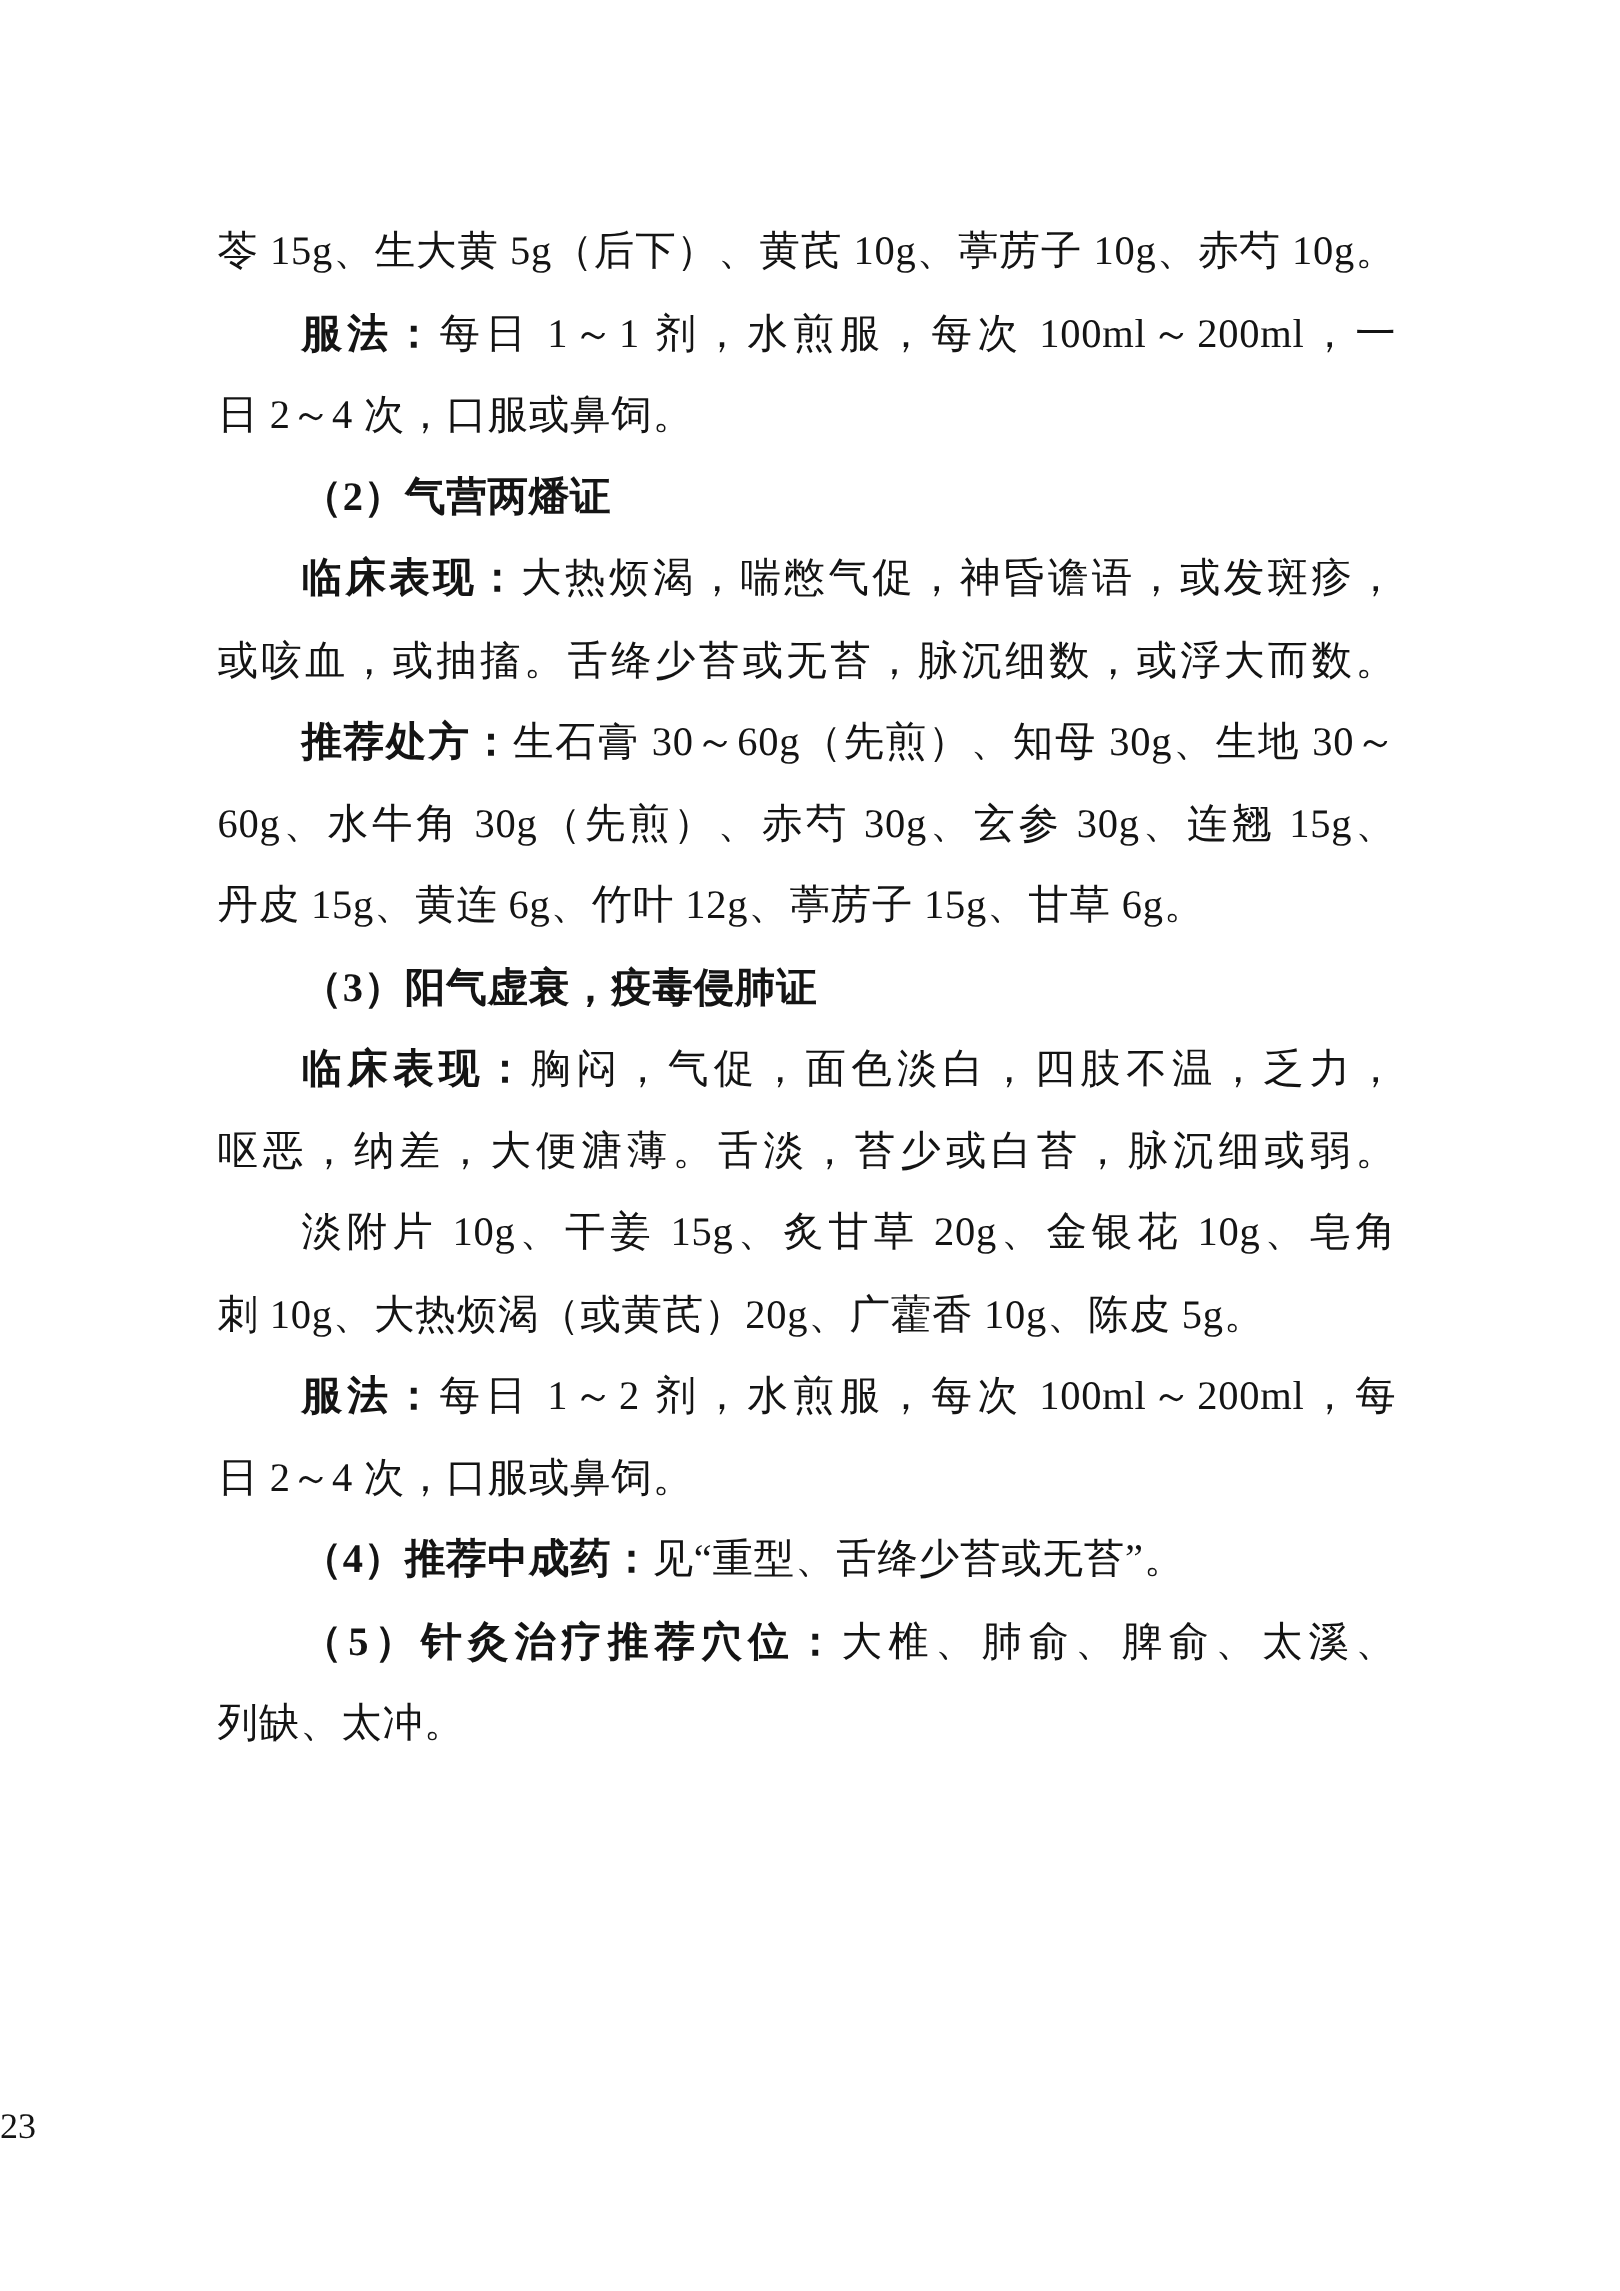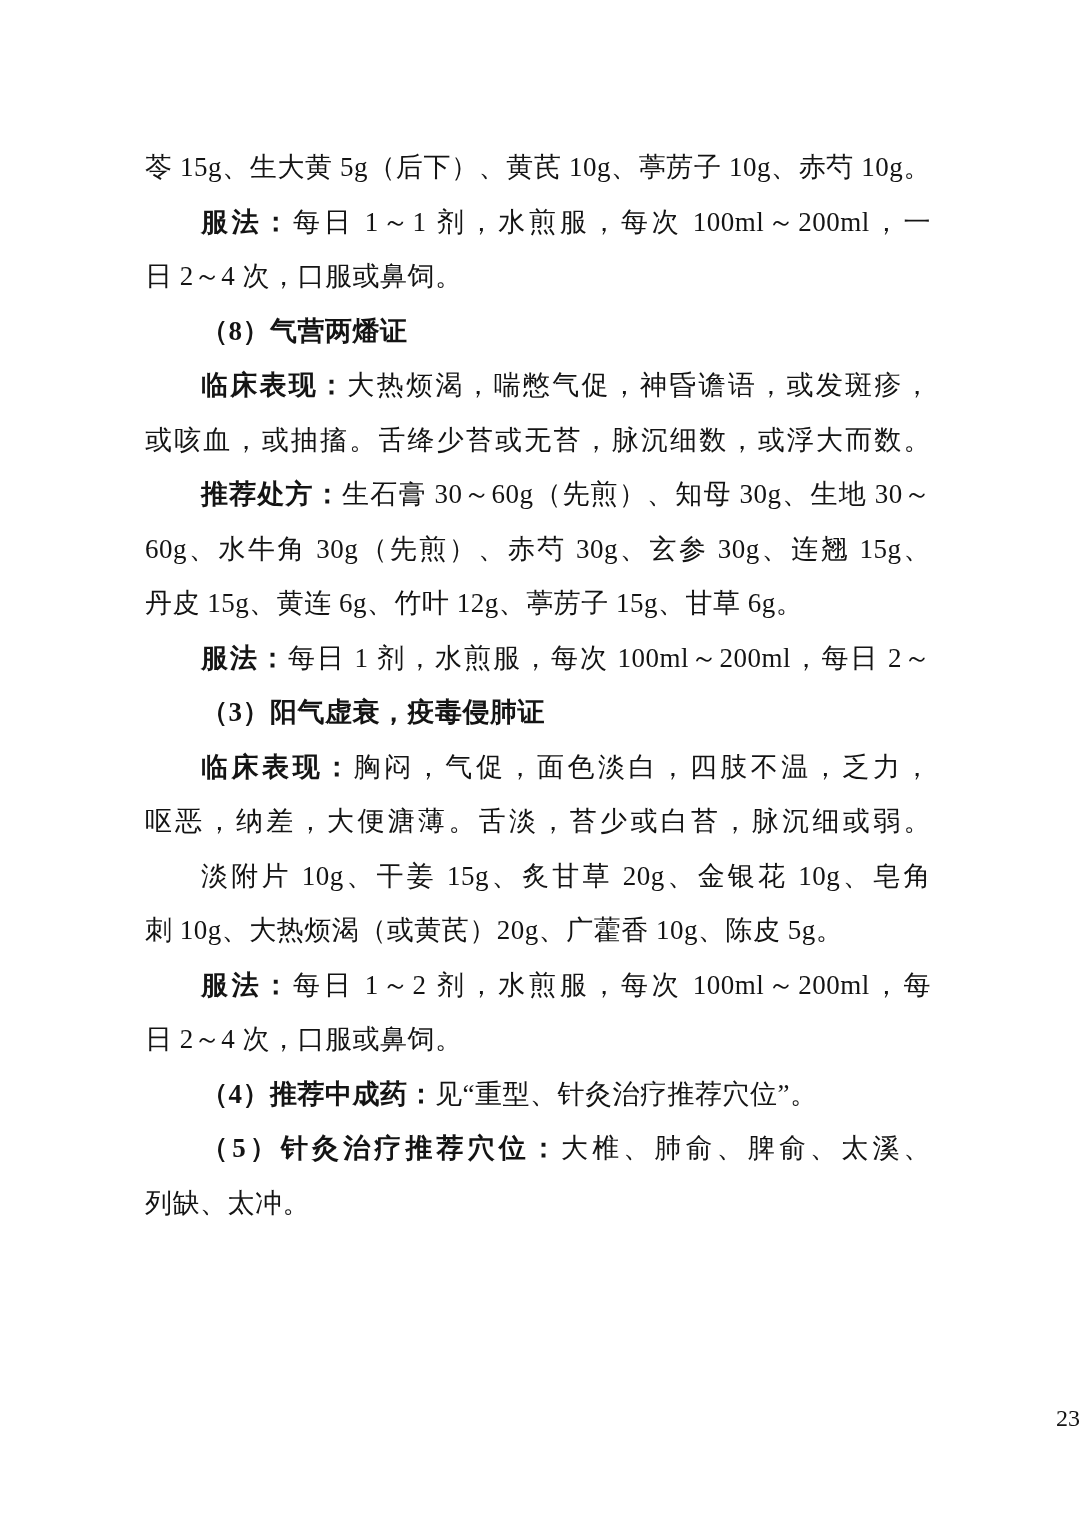--- a/index.html
+++ b/index.html
@@ -39,45 +39,44 @@
     text-indent: 56px;
   }
   .seg-bold {
     font-weight: 700;
   }
   .page-number {
     position: absolute;
     top: 1405px;
     left: 0;
     width: 100%;
-    text-align: right;
+    text-align: left;
     font-size: 24px;
     color: #141414;
   }
 </style>
 </head>
 <body>
 
 <div class="page">
   <div class="text-block" id="text-block">
       <div class="line justify"><span class="seg-regular">苓 15g、生大黄 5g（后下）、黄芪 10g、葶苈子 10g、赤芍 10g。</span></div>
       <div class="line indent justify"><span class="seg-bold">服法：</span><span class="seg-regular">每日 1～1 剂，水煎服，每次 100ml～200ml，一</span></div>
       <div class="line"><span class="seg-regular">日 2～4 次，口服或鼻饲。</span></div>
-      <div class="line indent"><span class="seg-bold">（8）气营两燔证</span></div>
+      <div class="line indent"><span class="seg-bold">（2）气营两燔证</span></div>
       <div class="line indent justify"><span class="seg-bold">临床表现：</span><span class="seg-regular">大热烦渴，喘憋气促，神昏谵语，或发斑疹，</span></div>
       <div class="line justify"><span class="seg-regular">或咳血，或抽搐。舌绛少苔或无苔，脉沉细数，或浮大而数。</span></div>
       <div class="line indent justify"><span class="seg-bold">推荐处方：</span><span class="seg-regular">生石膏 30～60g（先煎）、知母 30g、生地 30～</span></div>
       <div class="line justify"><span class="seg-regular">60g、水牛角 30g（先煎）、赤芍 30g、玄参 30g、连翘 15g、</span></div>
       <div class="line"><span class="seg-regular">丹皮 15g、黄连 6g、竹叶 12g、葶苈子 15g、甘草 6g。</span></div>
-      <div class="line indent justify"><span class="seg-bold">服法：</span><span class="seg-regular">每日 1 剂，水煎服，每次 100ml～200ml，每日 2～</span></div>
       <div class="line indent"><span class="seg-bold">（3）阳气虚衰，疫毒侵肺证</span></div>
       <div class="line indent justify"><span class="seg-bold">临床表现：</span><span class="seg-regular">胸闷，气促，面色淡白，四肢不温，乏力，</span></div>
       <div class="line justify"><span class="seg-regular">呕恶，纳差，大便溏薄。舌淡，苔少或白苔，脉沉细或弱。</span></div>
       <div class="line indent justify"><span class="seg-regular">淡附片 10g、干姜 15g、炙甘草 20g、金银花 10g、皂角</span></div>
       <div class="line"><span class="seg-regular">刺 10g、大热烦渴（或黄芪）20g、广藿香 10g、陈皮 5g。</span></div>
       <div class="line indent justify"><span class="seg-bold">服法：</span><span class="seg-regular">每日 1～2 剂，水煎服，每次 100ml～200ml，每</span></div>
       <div class="line"><span class="seg-regular">日 2～4 次，口服或鼻饲。</span></div>
-      <div class="line indent"><span class="seg-bold">（4）推荐中成药：</span><span class="seg-regular">见“重型、针灸治疗推荐穴位”。</span></div>
+      <div class="line indent"><span class="seg-bold">（4）推荐中成药：</span><span class="seg-regular">见“重型、舌绛少苔或无苔”。</span></div>
       <div class="line indent justify"><span class="seg-bold">（5）针灸治疗推荐穴位：</span><span class="seg-regular">大椎、肺俞、脾俞、太溪、</span></div>
       <div class="line"><span class="seg-regular">列缺、太冲。</span></div>
     </div>
   <div class="page-number">23</div>
 </div>
 
 </body></html>

